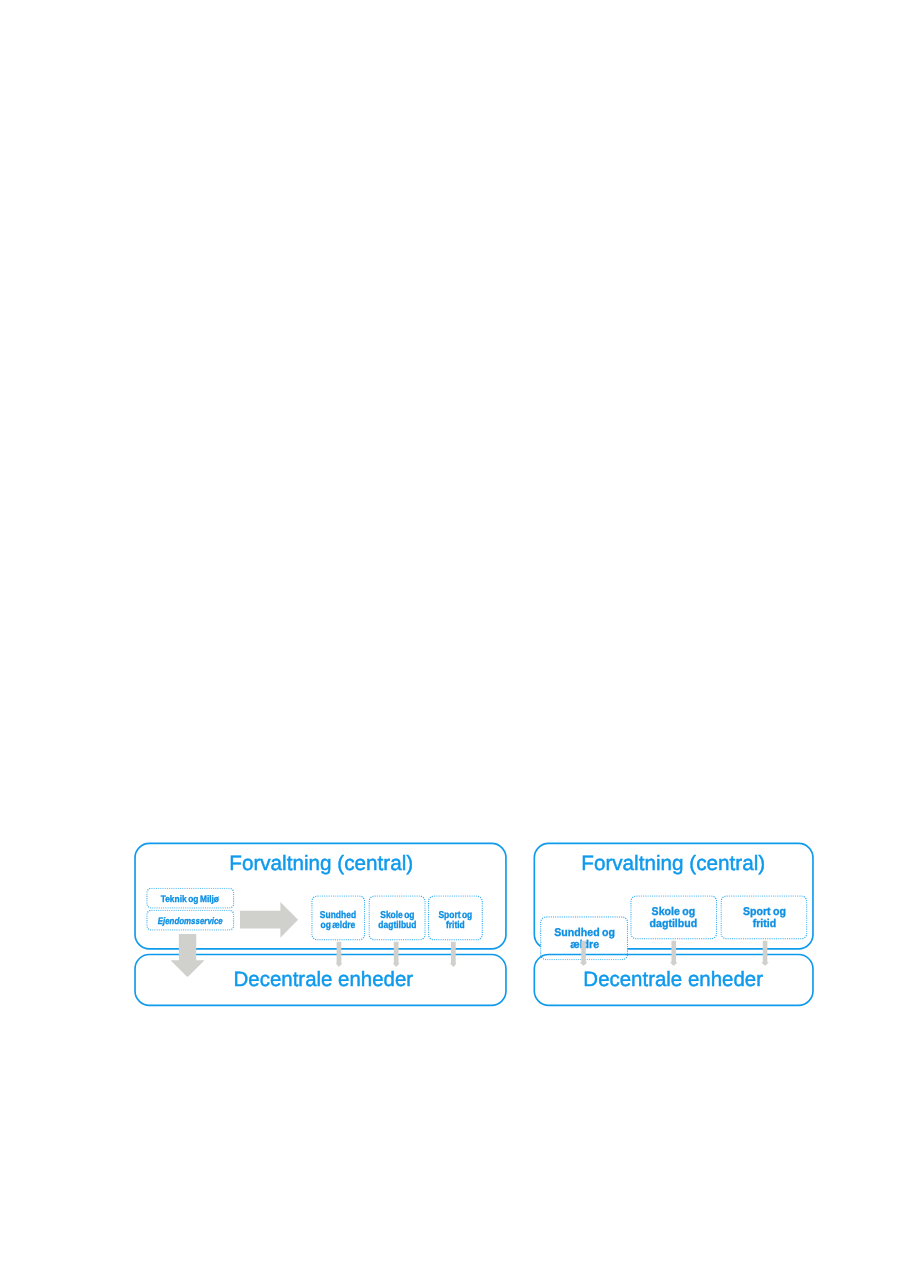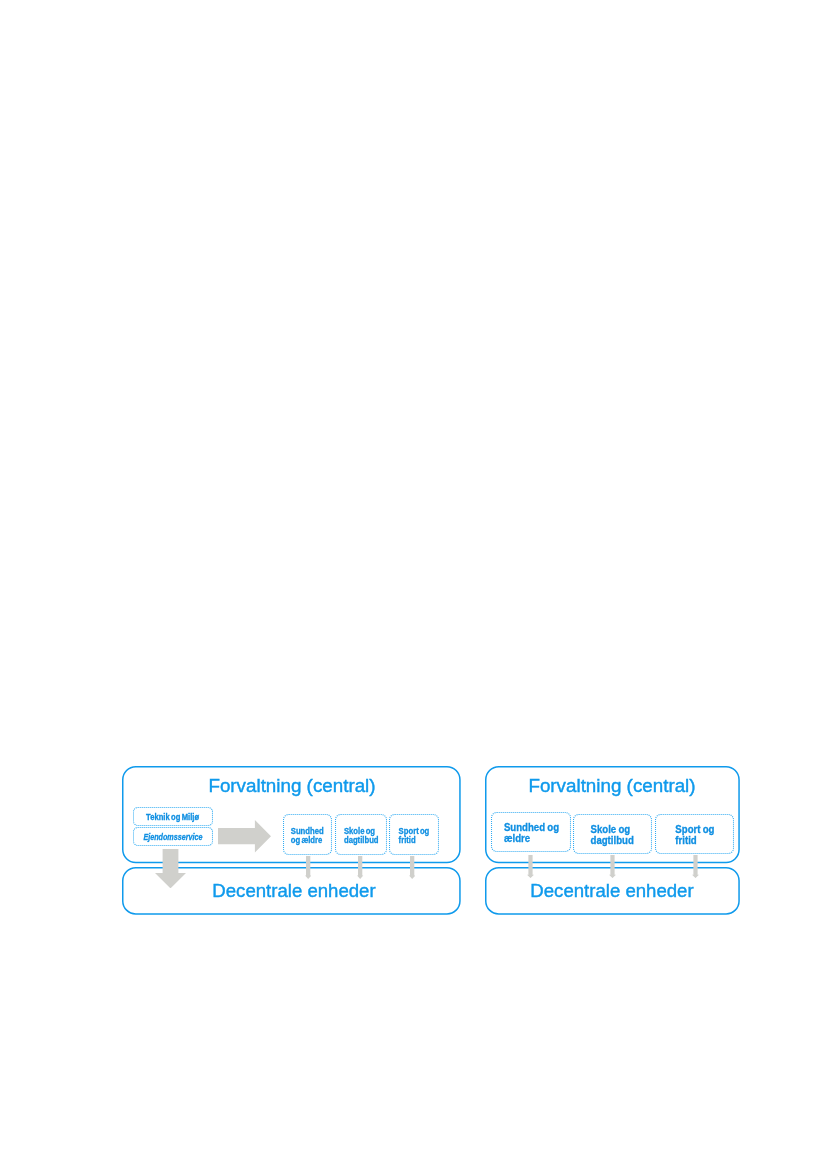--- a/index.html
+++ b/index.html
@@ -43,21 +43,21 @@
   
   .dbox { position: absolute; }
   .dbox > svg { display: block; position: absolute; left: 0; top: 0; }
   .dbox-label {
     position: absolute;
     left: 0; top: 0;
     width: 100%; height: 100%;
     display: flex;
     align-items: center;
     justify-content: center;
-    text-align: left;
+    text-align: center;
     color: #0f8fe2;
     font-weight: bold;
     white-space: nowrap;
     -webkit-text-stroke: 0.3px #0f8fe2;
   }
   .dbox-label > span {
     display: block;
     transform-origin: center center;
   }
 
@@ -168,21 +168,21 @@
 
   <div class="figure">
 
     <div class="card" style="left:484.5px; top:765.5px;">
       <svg width="256" height="99" viewBox="0 0 256 99">
         <rect x="0.75" y="0.75" width="253.3" height="95.8" rx="13" ry="13" fill="none" stroke="#0f9aec" stroke-width="1.5"></rect>
       </svg>
     </div>
     <div class="card-title" style="left:485px; top:775.7px; width:254px; font-size:18.9px; line-height:20px;"><span style="transform:scaleX(0.995)">Forvaltning (central)</span></div>
 
-    <div class="dbox" style="left:491.0px; top:812px; width:80.0px; height:40.0px;">
+    <div class="dbox" style="left:491.0px; top:833px; width:80.0px; height:40.0px;">
       <svg width="80.0" height="40.0" viewBox="0 0 80.0 40.0">
         <rect x="0.5" y="0.5" width="79.0" height="39.0" rx="5.2" ry="5.2" fill="#ffffff" stroke="#31abf2" stroke-width="1.1" stroke-dasharray="1 1"></rect>
       </svg>
       <div class="dbox-label" style="font-size:10.3px; line-height:11.4px; word-spacing:-0.5px;">
         <span style="transform:translateY(0.8px) scaleX(0.935)">
           <span>Sundhed og</span><br>
           <span>ældre</span>
         </span>
       </div>
     </div>

